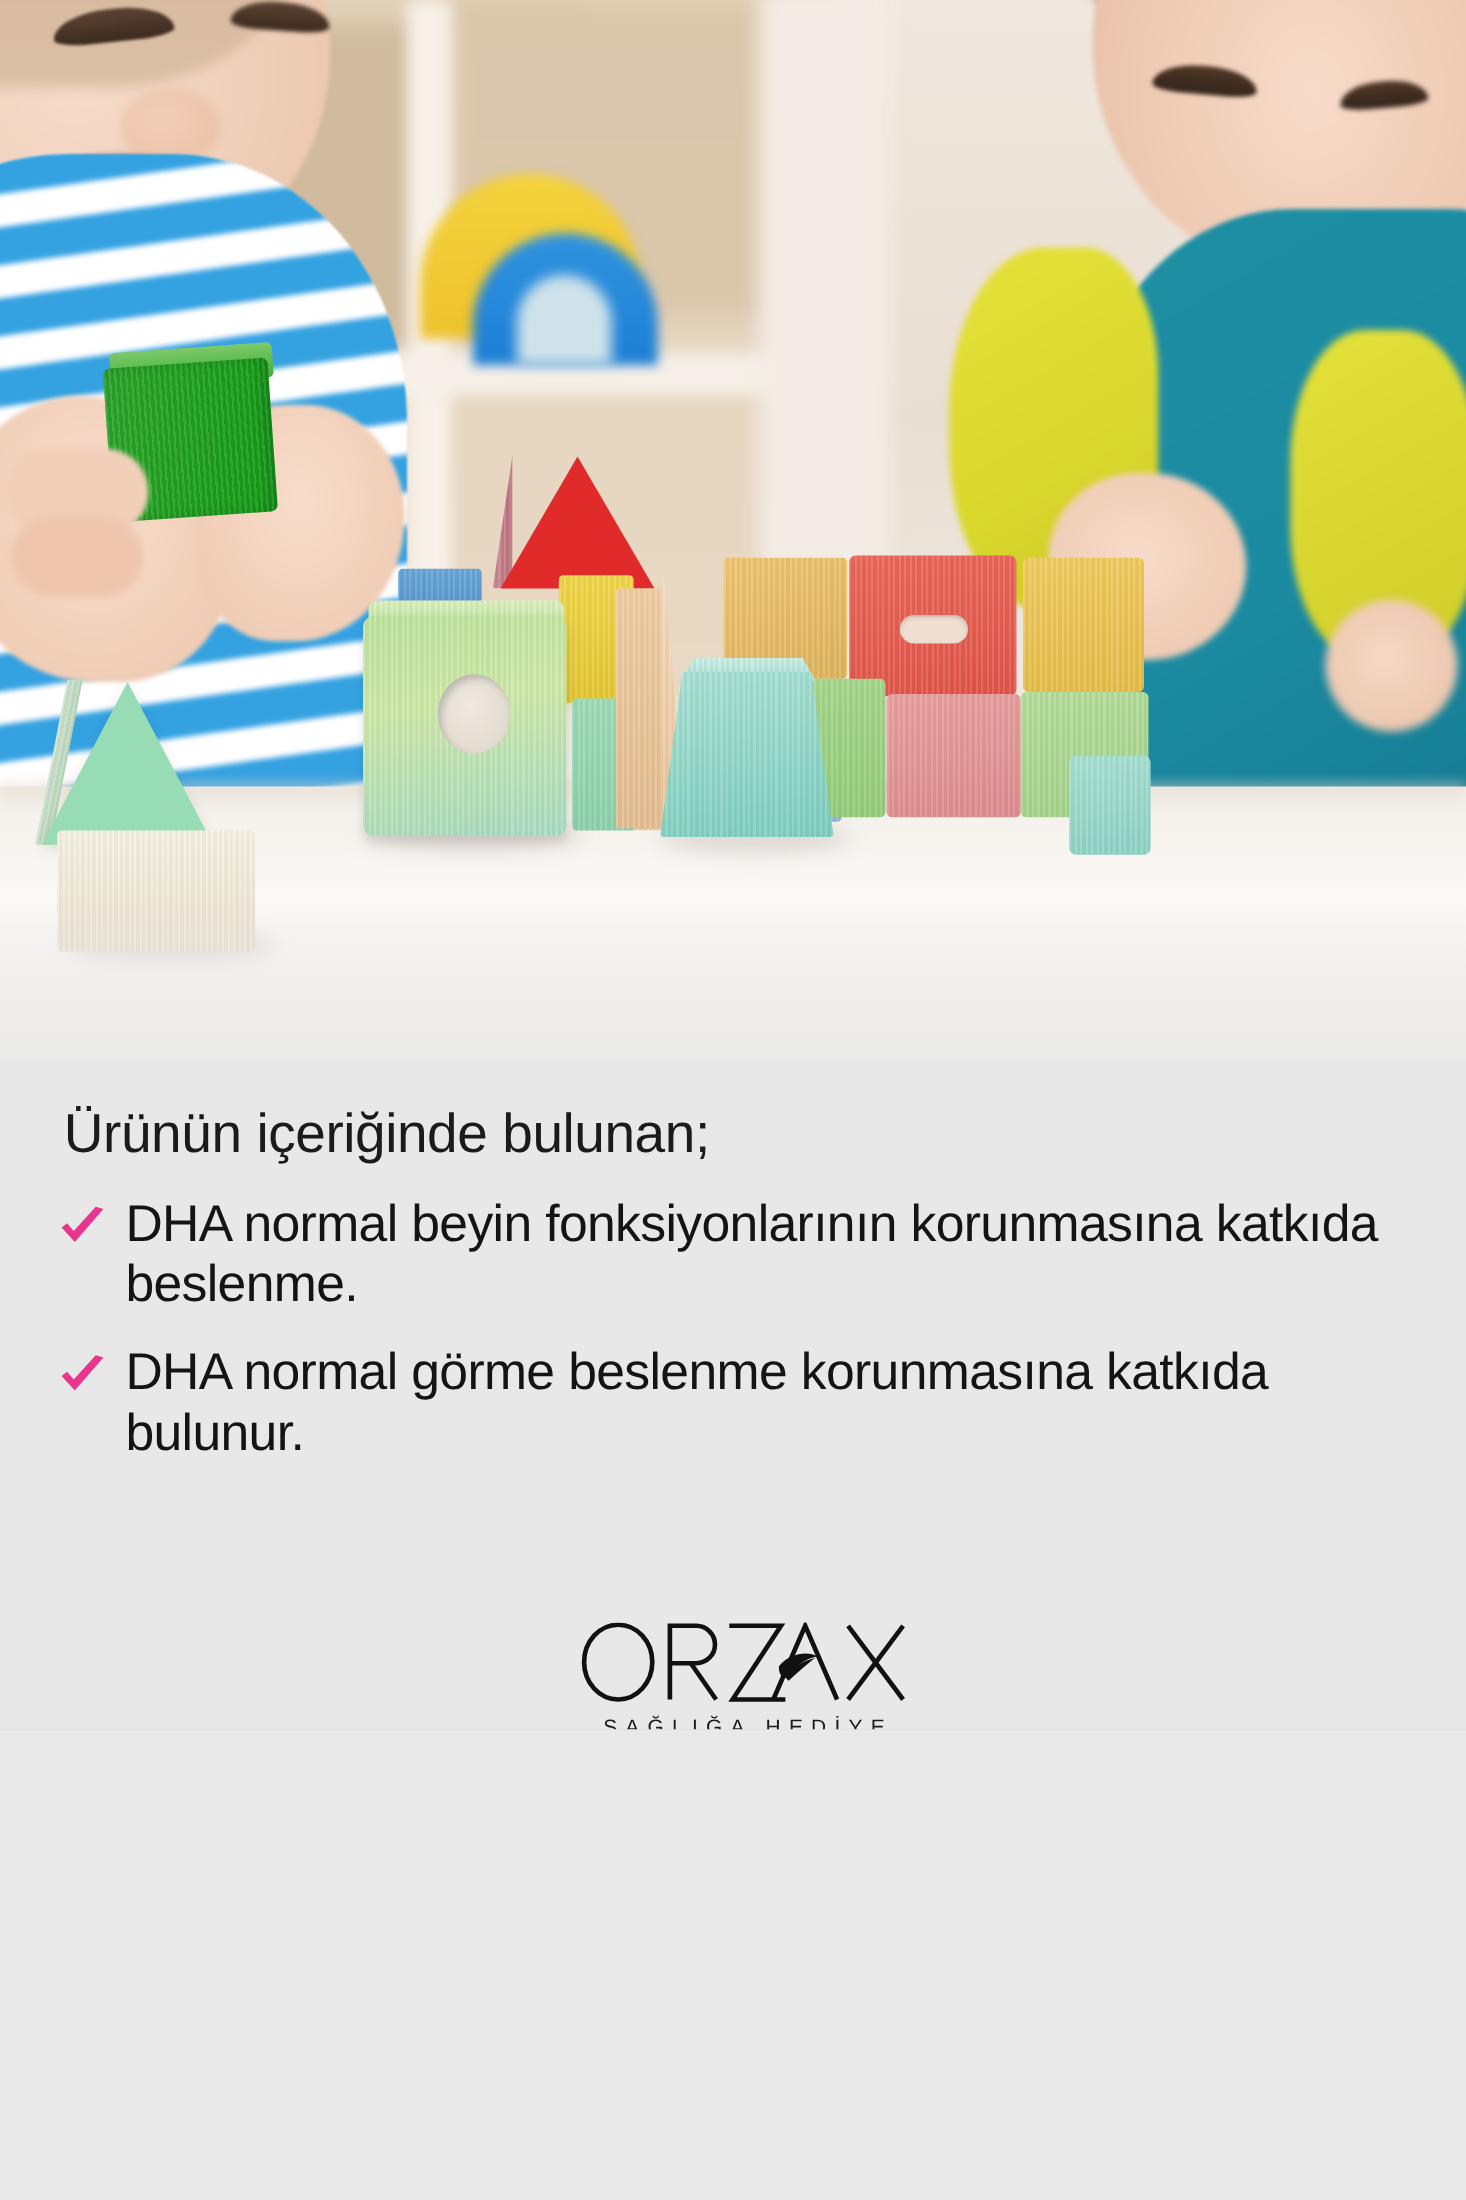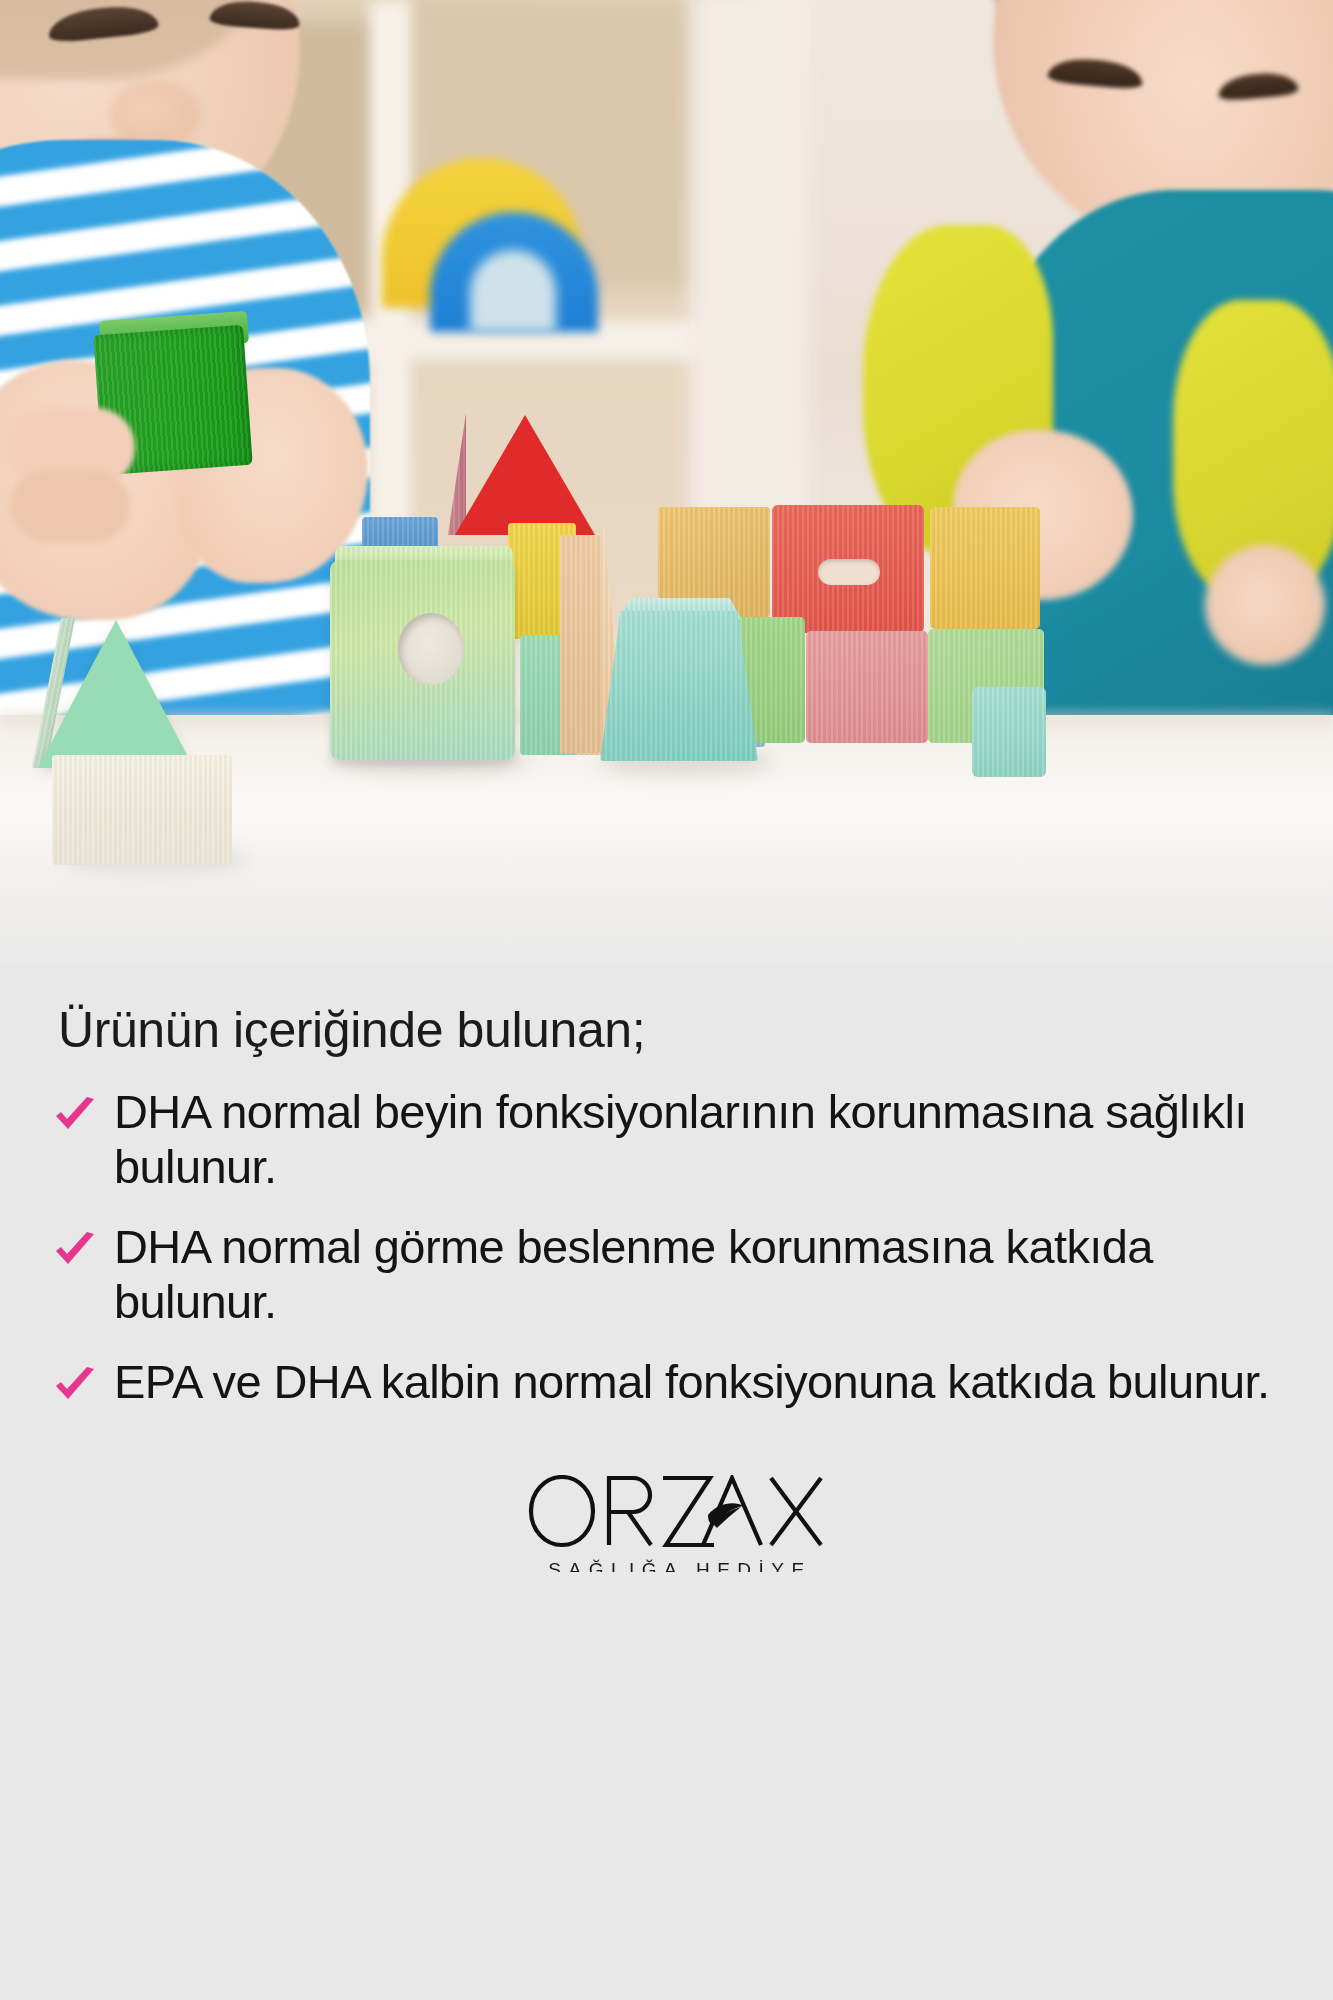--- a/index.html
+++ b/index.html
@@ -579,40 +579,32 @@
     <div class="heading">Ürünün içeriğinde bulunan;</div>
 
     <div class="bullets">
 
       <div class="bullet-row">
         <span class="check-icon">
           <svg width="46" height="46" viewBox="0 0 46 46" aria-hidden="true">
             <path d="M4 22 L16 35 L42 5 L35 3 L15 25 L9 18 Z" fill="#e8368f"></path>
           </svg>
         </span>
-        <span class="bullet-text">DHA normal beyin fonksiyonlarının korunmasına sağlıklı bulunur.</span>
+        <span class="bullet-text">DHA normal beyin fonksiyonlarının korunmasına katkıda beslenme.</span>
       </div>
 
       <div class="bullet-row">
         <span class="check-icon">
           <svg width="46" height="46" viewBox="0 0 46 46" aria-hidden="true">
             <path d="M4 22 L16 35 L42 5 L35 3 L15 25 L9 18 Z" fill="#e8368f"></path>
           </svg>
         </span>
         <span class="bullet-text">DHA normal görme beslenme korunmasına katkıda bulunur.</span>
       </div>
 
-      <div class="bullet-row">
-        <span class="check-icon">
-          <svg width="46" height="46" viewBox="0 0 46 46" aria-hidden="true">
-            <path d="M4 22 L16 35 L42 5 L35 3 L15 25 L9 18 Z" fill="#e8368f"></path>
-          </svg>
-        </span>
-        <span class="bullet-text">EPA ve DHA kalbin normal fonksiyonuna katkıda bulunur.</span>
-      </div>
 
     </div>
 
 
     <div class="logo-wrap">
       <div class="logo-mark">
         <svg width="300" height="74" viewBox="0 0 300 74" aria-hidden="true">
           <g fill="none" stroke="#111111" stroke-width="4.2">
 
             <ellipse cx="35" cy="36" rx="31" ry="34"></ellipse>

